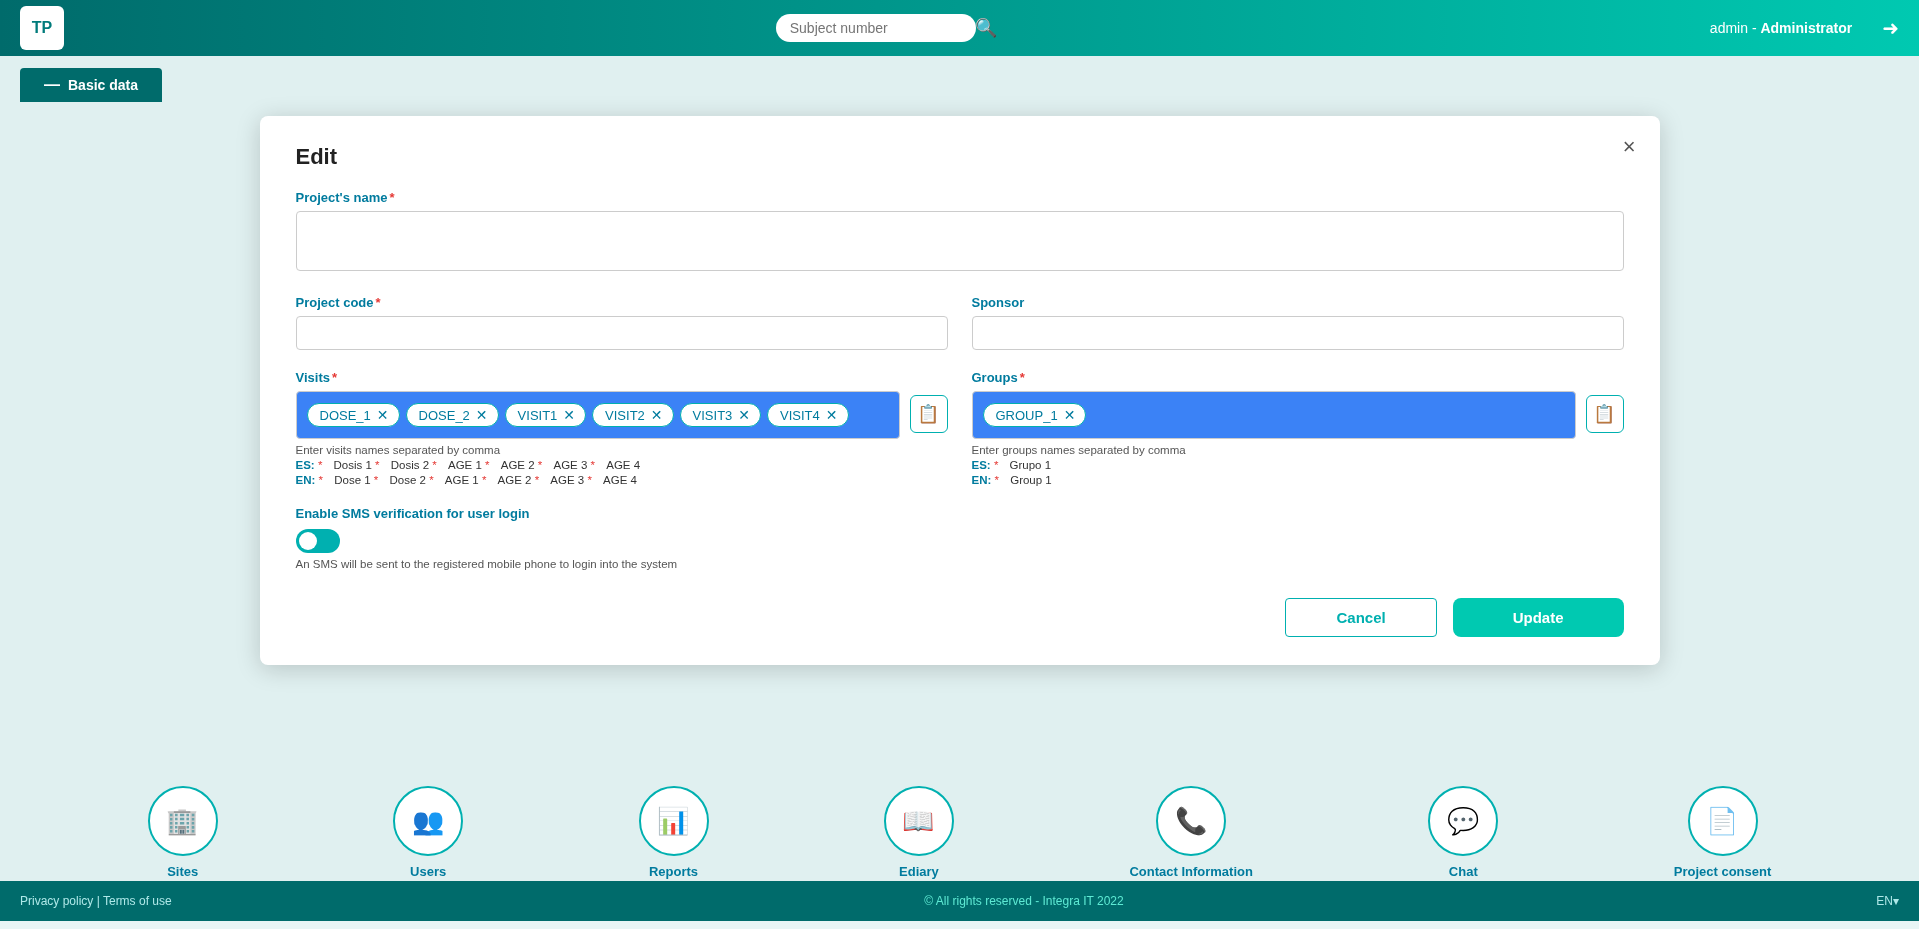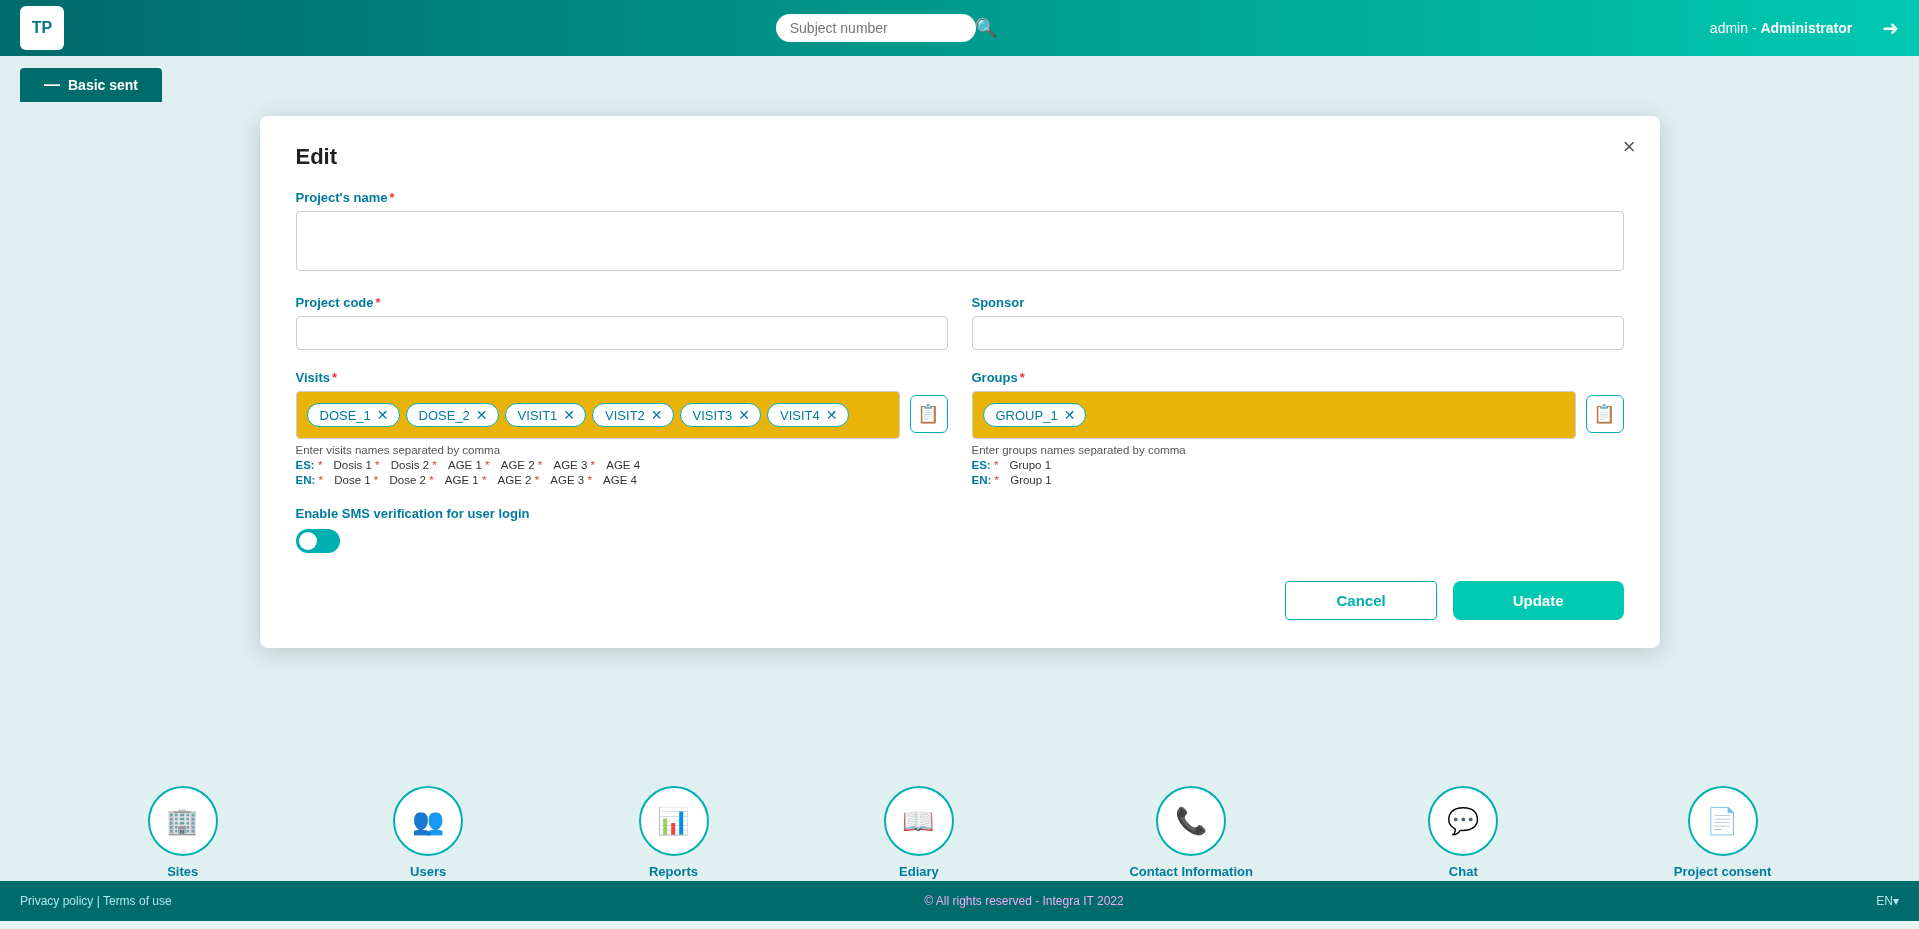--- a/index.html
+++ b/index.html
@@ -180,21 +180,21 @@
     
     .tags-container {
       border: 1.5px solid #ccc;
       border-radius: 4px;
       padding: 8px 10px;
       min-height: 48px;
       display: flex;
       flex-wrap: wrap;
       gap: 6px;
       align-items: center;
-      background: #eab308;
+      background: #3b82f6;
     }
     .tag {
       display: flex;
       align-items: center;
       gap: 4px;
       background: white;
       border: 1.5px solid #00b0b0;
       border-radius: 20px;
       padding: 3px 10px 3px 12px;
       font-size: 13px;
@@ -374,21 +374,21 @@
     }
     .footer-left {
       color: #aee8e8;
       font-size: 12px;
     }
     .footer-left a {
       color: #aee8e8;
       text-decoration: none;
     }
     .footer-center {
-      color: #f0abfc;
+      color: #5eead4;
       font-size: 12px;
     }
     .footer-right {
       color: #aee8e8;
       font-size: 12px;
       display: flex;
       align-items: center;
       gap: 0;
     }
   </style>
@@ -409,21 +409,21 @@
     </span>
     <span class="header-logout">➜</span>
   </div>
 </header>
 
 <div class="bg-content"></div>
 
 <div class="tab-bar">
   <div class="tab-item">
     <span class="tab-dash">—</span>
-    <span>Basic sent</span>
+    <span>Basic data</span>
   </div>
 </div>
 
 <div class="modal-overlay">
   <div class="modal">
     <h2 class="modal-title">Edit</h2>
     <button class="modal-close">×</button>
 
     <div>
       <label class="form-label">
@@ -510,20 +510,21 @@
           <strong>EN:</strong> <span id="groups-en-tags"><span class="asterisk">* </span>Group 1</span>
         </div>
       </div>
     </div>
 
     <div class="sms-section">
       <div class="sms-label">Enable SMS verification for user login</div>
       <div class="toggle-wrapper">
         <div class="toggle"></div>
       </div>
+      <div class="sms-helper">An SMS will be sent to the registered mobile phone to login into the system</div>
     </div>
 
     <div class="modal-footer">
       <button class="btn-cancel">Cancel</button>
       <button class="btn-update">Update</button>
     </div>
   </div>
 </div>
 
 <div class="bottom-nav" id="bottom-nav">

